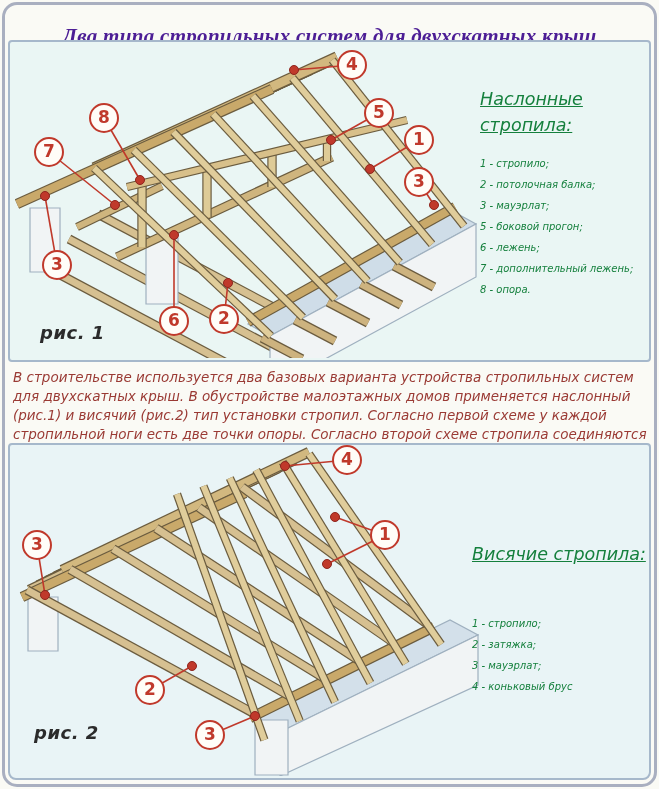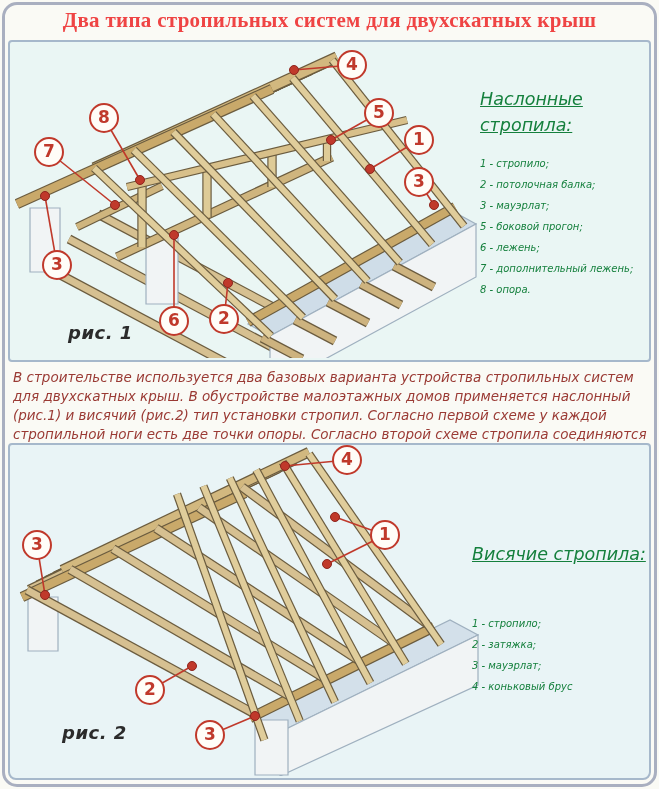--- a/index.html
+++ b/index.html
@@ -6,40 +6,40 @@
   body{
     width:659px;height:789px;position:relative;overflow:hidden;
     background:#fafaf5;
     font-family:"DejaVu Sans",sans-serif;
   }
   .outer-frame{
     position:absolute;left:2px;top:2px;right:2px;bottom:2px;
     border:3px solid #a9afc0;border-radius:15px;pointer-events:none;
   }
   .page-title{
-    position:absolute;left:0;top:8px;width:100%;text-align:center;
+    position:absolute;left:0;top:24px;width:100%;text-align:center;
     font-family:"Liberation Serif",serif;font-weight:bold;
-    font-size:21px;color:#ef4444;letter-spacing:.3px;
+    font-size:21px;color:#4c1d95;letter-spacing:.3px;font-style:italic;
   }
   .panel{
     position:absolute;left:8px;width:643px;box-sizing:border-box;
     background:#eaf6f4;border:2px solid #a6b8cb;border-radius:4px;
   }
   .panel.top{top:40px;height:322px;}
   .panel.bottom{top:443px;height:337px;background:#e9f4f6;border-radius:4px 4px 8px 8px;}
   .panel svg{position:absolute;left:0;top:0;}
   .callout{
     position:absolute;width:30px;height:30px;border-radius:50%;
     background:#fffdf8;border:2.5px solid #c0392b;box-sizing:border-box;
     color:#c0392b;font-weight:bold;font-size:17px;line-height:24px;
     text-align:center;font-family:"DejaVu Sans",sans-serif;
   }
   .fig-caption{
     position:absolute;font-size:18px;font-weight:bold;font-style:italic;
-    color:#2b2b2b;letter-spacing:.5px;margin-left:28px;
+    color:#2b2b2b;letter-spacing:.5px;
   }
   .legend{position:absolute;color:#15803d;font-style:italic;}
   .legend .legend-heading{
     font-size:17.5px;text-decoration:underline;line-height:1.5;
     margin:0 0 14px 0;font-weight:normal;
   }
   .legend.l1 .legend-heading{width:130px;}
   .legend .legend-items{font-size:10px;line-height:21px;}
   .legend.l2 .legend-items{margin-top:46px;}
   .description{

